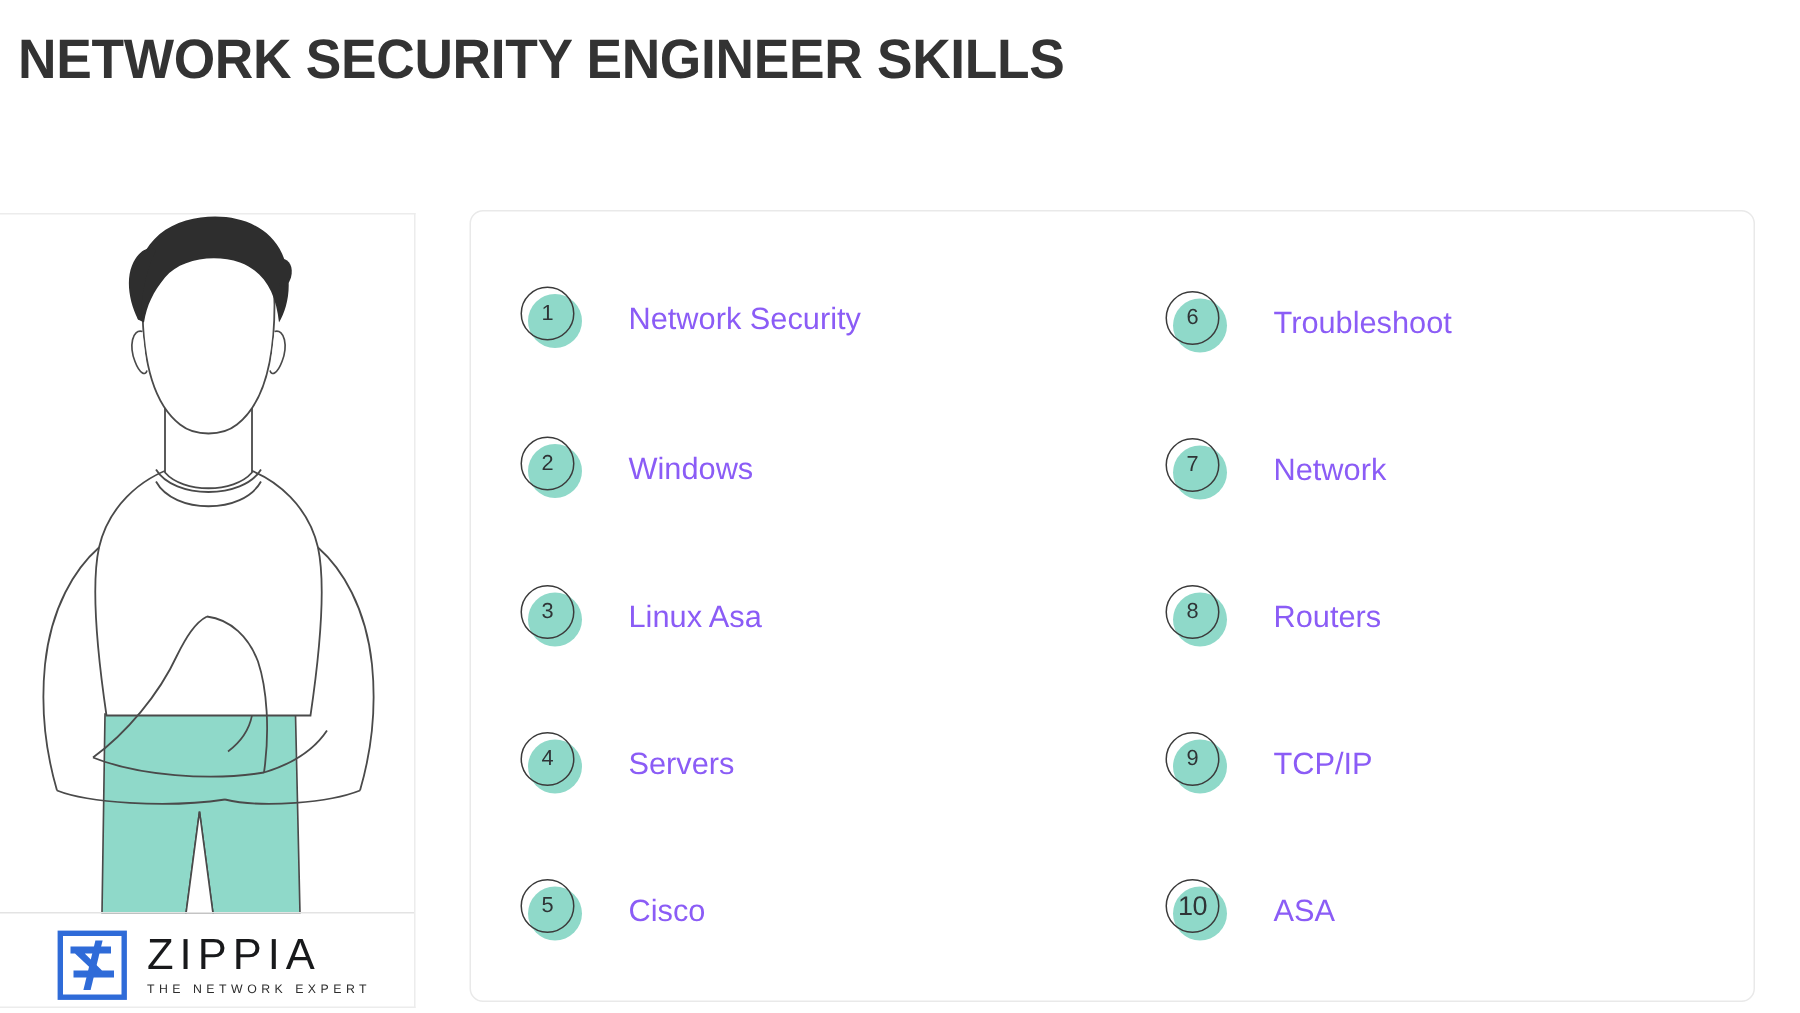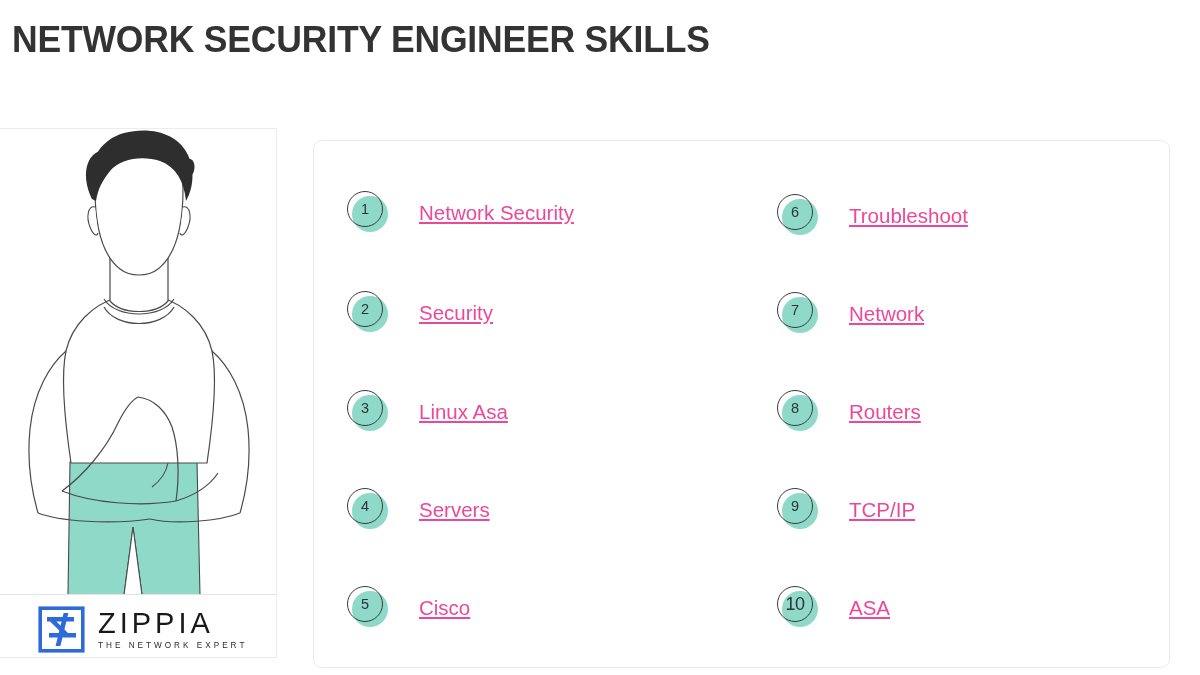--- a/index.html
+++ b/index.html
@@ -28,21 +28,21 @@
     transform: scaleX(0.96);
     transform-origin: left center;
     white-space: nowrap;
     line-height: 52px;
   }
 
   
   .illus-panel {
     position: absolute;
     left: 0px;
-    top: 128px;
+    top: 142px;
     width: 277px;
     height: 530px;
     background: #ffffff;
     border: 1px solid #ececec;
     border-left: none;
     box-sizing: border-box;
     overflow: hidden;
   }
   .illus-art {
     position: absolute;
@@ -167,25 +167,24 @@
     color: #2f3436;
     line-height: 1;
     letter-spacing: 0px;
   }
   .badge-num.two-digit { font-size: 18px; letter-spacing: -0.4px; }
 
   .skill-label {
     font-family: "Liberation Sans", sans-serif;
     font-size: 20.5px;
     font-weight: 400;
-    color: #ec4899;
+    color: #8b5cf6;
     white-space: nowrap;
     margin-left: 28px;
     line-height: 26px;
-    text-decoration: underline;
   }
 </style>
 </head>
 <body>
 
 <div class="page-title">NETWORK SECURITY ENGINEER SKILLS</div>
 
 <div class="illus-panel">
 
   <svg class="illus-art" viewBox="0 0 277 466" xmlns="http://www.w3.org/2000/svg">
@@ -258,21 +257,21 @@
         <span class="skill-label">Network Security</span>
       </div>
 
       <div class="skill-item" style="top:150px">
         <div class="badge">
           <div class="badge-fill"></div>
           <div class="badge-ring">
             <span class="badge-num">2</span>
           </div>
         </div>
-        <span class="skill-label">Security</span>
+        <span class="skill-label">Windows</span>
       </div>
 
       <div class="skill-item" style="top:249px">
         <div class="badge">
           <div class="badge-fill"></div>
           <div class="badge-ring">
             <span class="badge-num">3</span>
           </div>
         </div>
         <span class="skill-label">Linux Asa</span>

